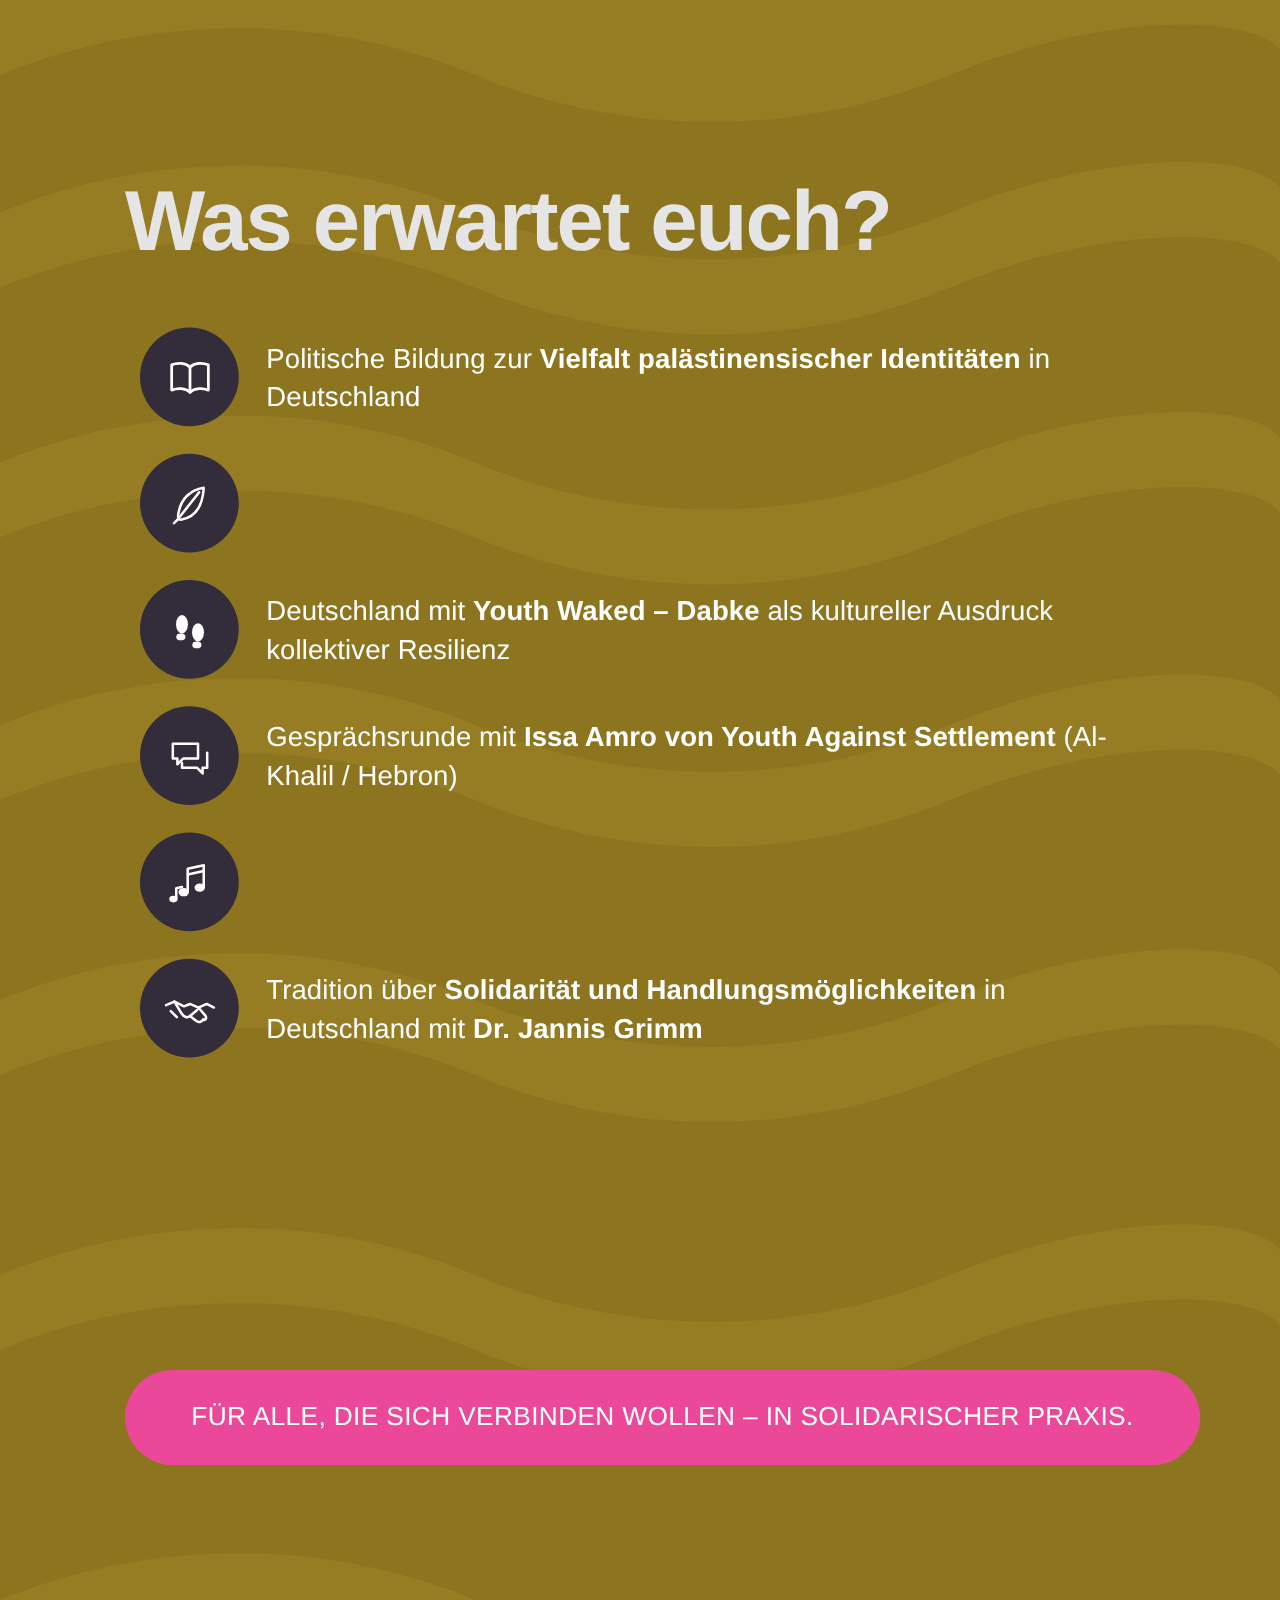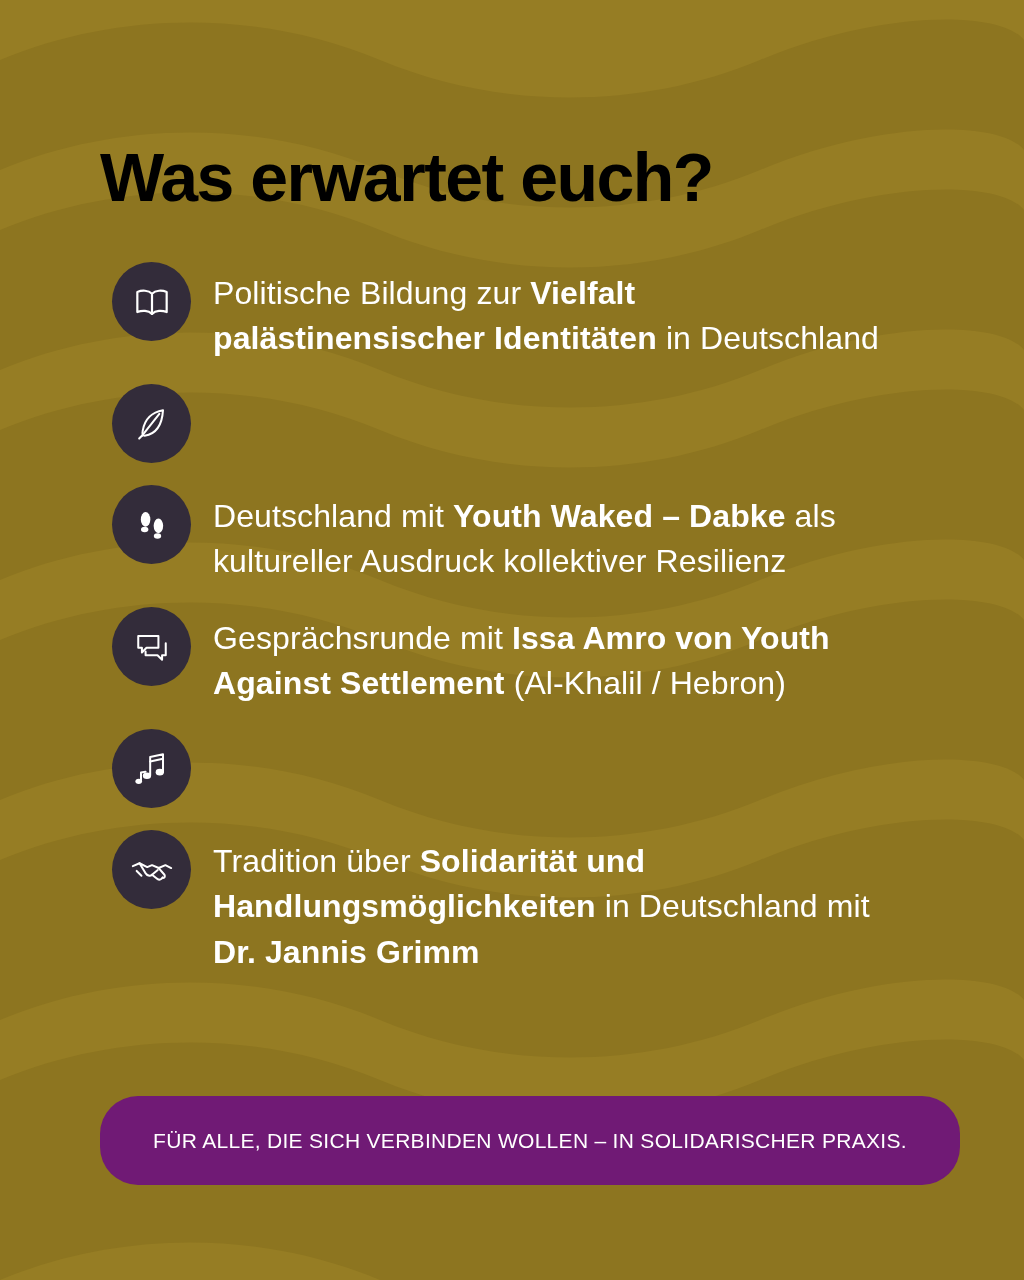--- a/index.html
+++ b/index.html
@@ -29,21 +29,21 @@
   .bg-arcs svg {
     display: block;
     width: 1024px;
     height: 1280px;
   }
   .title {
     position: absolute;
     left: 100px;
     top: 96px;
     width: 860px;
-    color: #000000;
+    color: #e5e5e5;
     font-size: 68px;
     line-height: 1.05;
     font-weight: 700;
     letter-spacing: -1.5px;
     font-family: "Liberation Sans", sans-serif;
   }
   .list {
     position: absolute;
     left: 112px;
     top: 262px;
@@ -64,36 +64,36 @@
     align-items: center;
     justify-content: center;
     margin-right: 22px;
   }
   .icon-badge svg {
     display: block;
   }
   .row-text {
     flex: 1 1 auto;
     color: #ffffff;
-    font-size: 32px;
+    font-size: 22px;
     line-height: 1.42;
     padding-top: 9px;
     letter-spacing: 0.1px;
   }
   .row-text b {
     font-weight: 700;
   }
   .footer {
     position: absolute;
     left: 100px;
     top: 1096px;
     width: 860px;
-    height: 89px;
+    height: 76px;
     border-radius: 38px;
-    background: #701a75;
+    background: #ec4899;
     display: flex;
     align-items: center;
     justify-content: center;
   }
   .footer-text {
     color: #ffffff;
     font-size: 21px;
     letter-spacing: 0.3px;
     text-align: center;
     white-space: nowrap;

